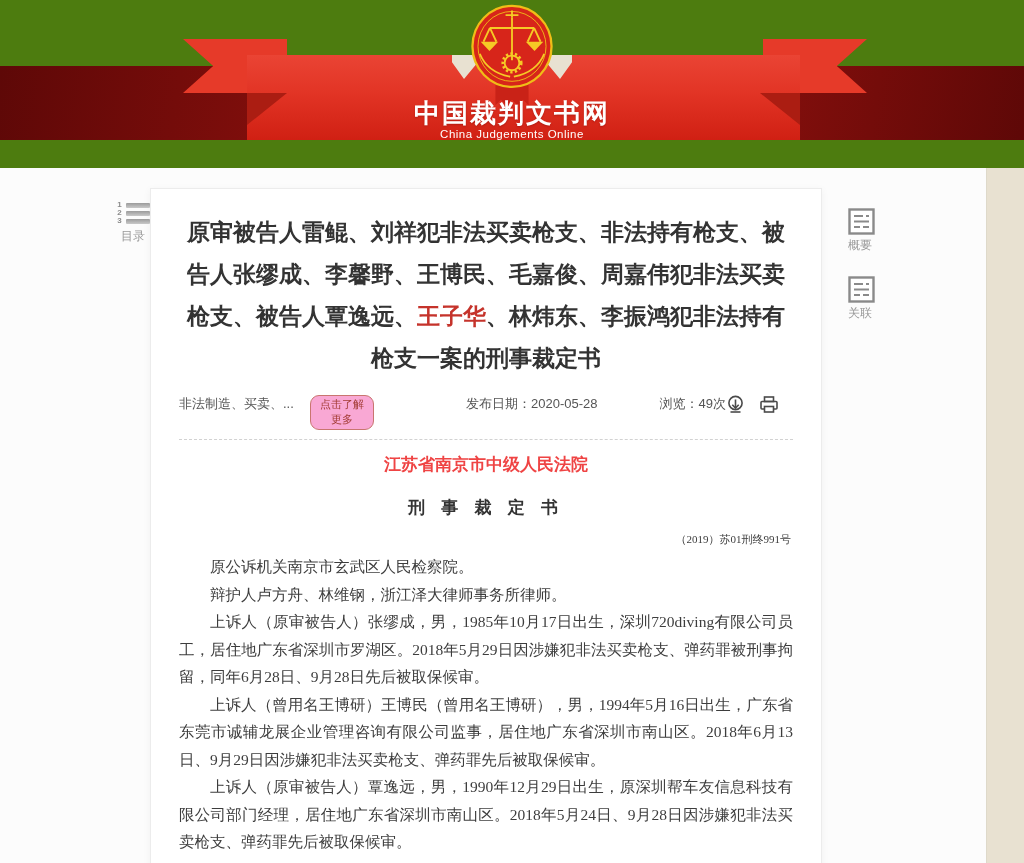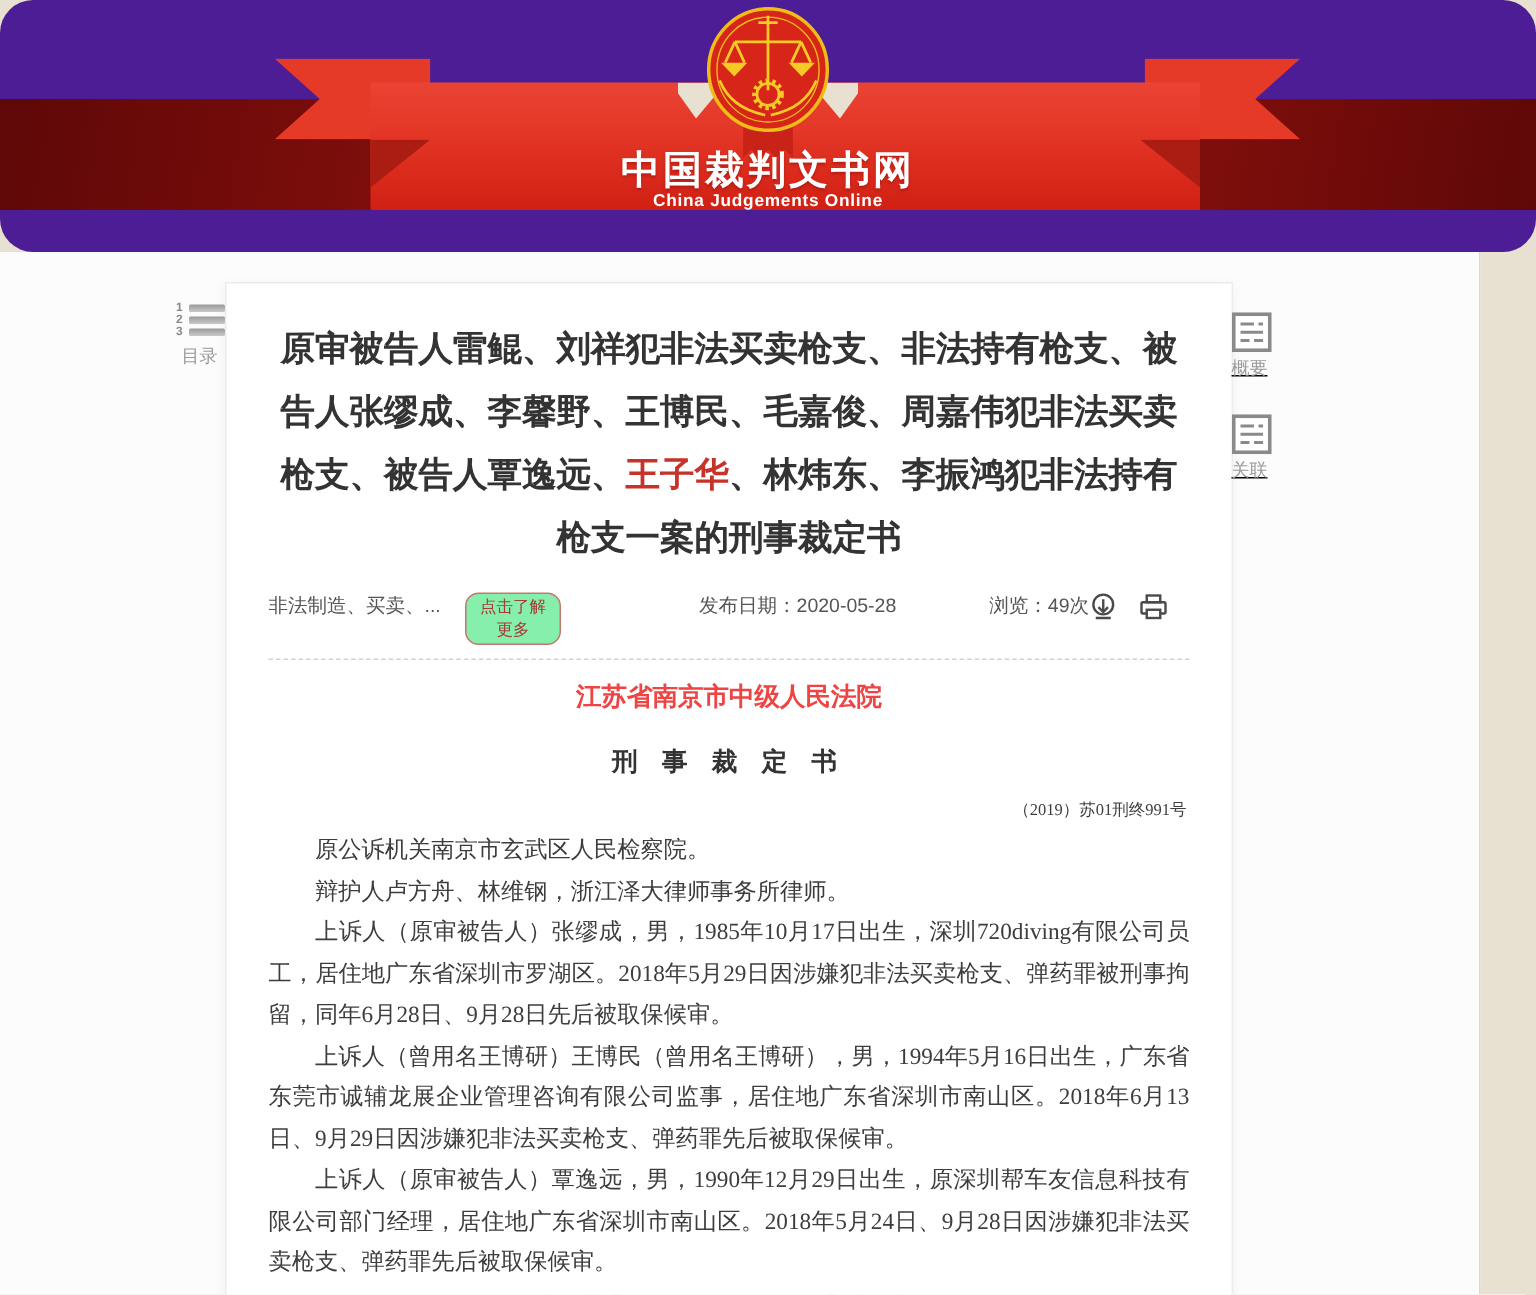--- a/index.html
+++ b/index.html
@@ -1,57 +1,57 @@
 <!DOCTYPE html>
 <html><head>
 <meta charset="utf-8">
 <style>
   * { margin:0; padding:0; box-sizing:border-box; }
   html,body { width:1024px; height:863px; overflow:hidden; }
   body { background:#e8e1d1; font-family:"Liberation Sans", sans-serif; position:relative; }
 
   
-  .header { position:absolute; left:0; top:0; width:1024px; height:168px; background:#4c1d95; z-index:5;border-radius:22px; }
+  .header { position:absolute; left:0; top:0; width:1024px; height:168px; background:#4d7c0f; z-index:5; }
   .dark-band { position:absolute; left:0; top:66px; width:1024px; height:74px;
     background:linear-gradient(100deg,#5e0807 0%,#8a100d 35%,#9b1411 50%,#8a100d 70%,#5e0807 100%); }
   .ribbon-panel { position:absolute; left:247px; top:55px; width:553px; height:85px;
     background:linear-gradient(180deg,#ea4434 0%,#e23425 45%,#d02013 100%); }
   .fold { position:absolute; top:39px; width:104px; height:54px; background:#e63a29; }
   .fold-left  { left:183px; clip-path:polygon(100% 0, 0 0, 29% 50%, 0 100%, 100% 100%); }
   .fold-right { left:763px; clip-path:polygon(0 0, 100% 0, 71% 50%, 100% 100%, 0 100%); }
   .wedge { position:absolute; top:93px; width:40px; height:32px; background:#ab1d12; }
   .wedge-left  { left:247px; clip-path:polygon(0 0, 100% 0, 0 100%); }
   .wedge-right { left:760px; clip-path:polygon(0 0, 100% 0, 100% 100%); }
   .notch { position:absolute; left:452px; top:55px; width:120px; height:24px; background:#e8e1d1;
     clip-path:polygon(0 0,100% 0,100% 30%,90% 100%,80% 40%,70% 100%,60% 40%,50% 100%,40% 40%,30% 100%,20% 40%,10% 100%,0 30%); }
   .emblem { position:absolute; left:466px; top:4px; width:92px; height:116px; }
   .site-title { position:absolute; left:0; right:0; top:96px; text-align:center; color:#ffffff;
     font-size:26px; font-weight:bold; letter-spacing:2px; text-shadow:0 1px 2px rgba(110,0,0,.35); }
   .site-sub { position:absolute; left:0; right:0; top:128px; text-align:center; color:#ffffff;
-    font-size:11.5px; font-weight:bold; letter-spacing:.5px; }
+    font-size:11.5px; font-weight:normal; letter-spacing:.5px; }
 
   
   .main-white { position:absolute; left:0; top:168px; width:987px; height:695px;
     background:#fcfcfc; border-right:1px solid #ded9ca; z-index:1; }
 
   .watermark { position:absolute; z-index:1; opacity:1; }
   .wm-1 { left:292px; top:400px; width:382px; height:382px; }
 
   
   .card { position:absolute; left:150px; top:188px; width:672px; height:760px;
     background:#ffffff; border:1px solid #ececec; box-shadow:0 2px 8px rgba(0,0,0,.05);
     padding:0 28px; z-index:2; }
 
   .doc-title { margin-top:22px; text-align:center; font-size:23px; line-height:42px;
     font-weight:bold; color:#333333; font-family:"Liberation Sans", sans-serif; }
   .red-text { color:#c5332b; }
 
   .meta-row { margin-top:16px; display:flex; align-items:flex-start; font-size:13px; color:#555555; }
   .meta-tags { white-space:nowrap; }
-  .more-btn { margin-left:16px; font-size:11px; color:#a33c35; background:#86efac;
+  .more-btn { margin-left:16px; font-size:11px; color:#a33c35; background:#f9a8d4;
     border:1px solid #c9756f; border-radius:9px; padding:1px 9px 2px; cursor:pointer;
     font-family:"Liberation Sans", sans-serif; }
   .meta-publish { margin-left:92px; white-space:nowrap; }
   .meta-views { margin-left:62px; white-space:nowrap; }
   .meta-icons { margin-left:auto; display:flex; align-items:center; gap:14px; padding-right:14px; }
   .meta-icons svg { display:block; cursor:pointer; }
   .dashed-sep { margin-top:9px; border-bottom:1px dashed #d2d2d2; }
 
   .doc-body { font-family:"Liberation Serif", serif; color:#3d3d3d; position:relative; z-index:2; }
   .court-name { margin-top:13px; text-align:center; font-size:17px; font-weight:bold; color:#ef4444; }
@@ -62,21 +62,21 @@
 
   
   .left-rail { position:absolute; left:112px; top:202px; width:42px; text-align:center; z-index:3; cursor:pointer; }
   .toc-icon { display:inline-block; }
   .toc-row { display:flex; align-items:center; gap:3px; margin-bottom:2px; }
   .toc-num { font-size:8px; color:#8a8a8a; font-weight:bold; width:6px; line-height:6px; }
   .toc-bar { width:24px; height:5px; background:linear-gradient(180deg,#9b9b9b,#c9c9c9); border-radius:1px; }
   .rail-label { font-size:12px; color:#999999; margin-top:1px; }
 
   
-  .right-rail { position:absolute; left:821px; top:208px; width:40px; z-index:3;text-decoration:underline; }
+  .right-rail { position:absolute; left:848px; top:208px; width:40px; z-index:3; }
   .rail-item { text-align:left; margin-bottom:22px; cursor:pointer; }
   .rail-item svg { display:block; margin-bottom:2px; }
 </style>
 </head>
 <body>
 
 <div class="header">
   <div class="dark-band"></div>
   <div class="fold fold-left"></div>
   <div class="fold fold-right"></div>

